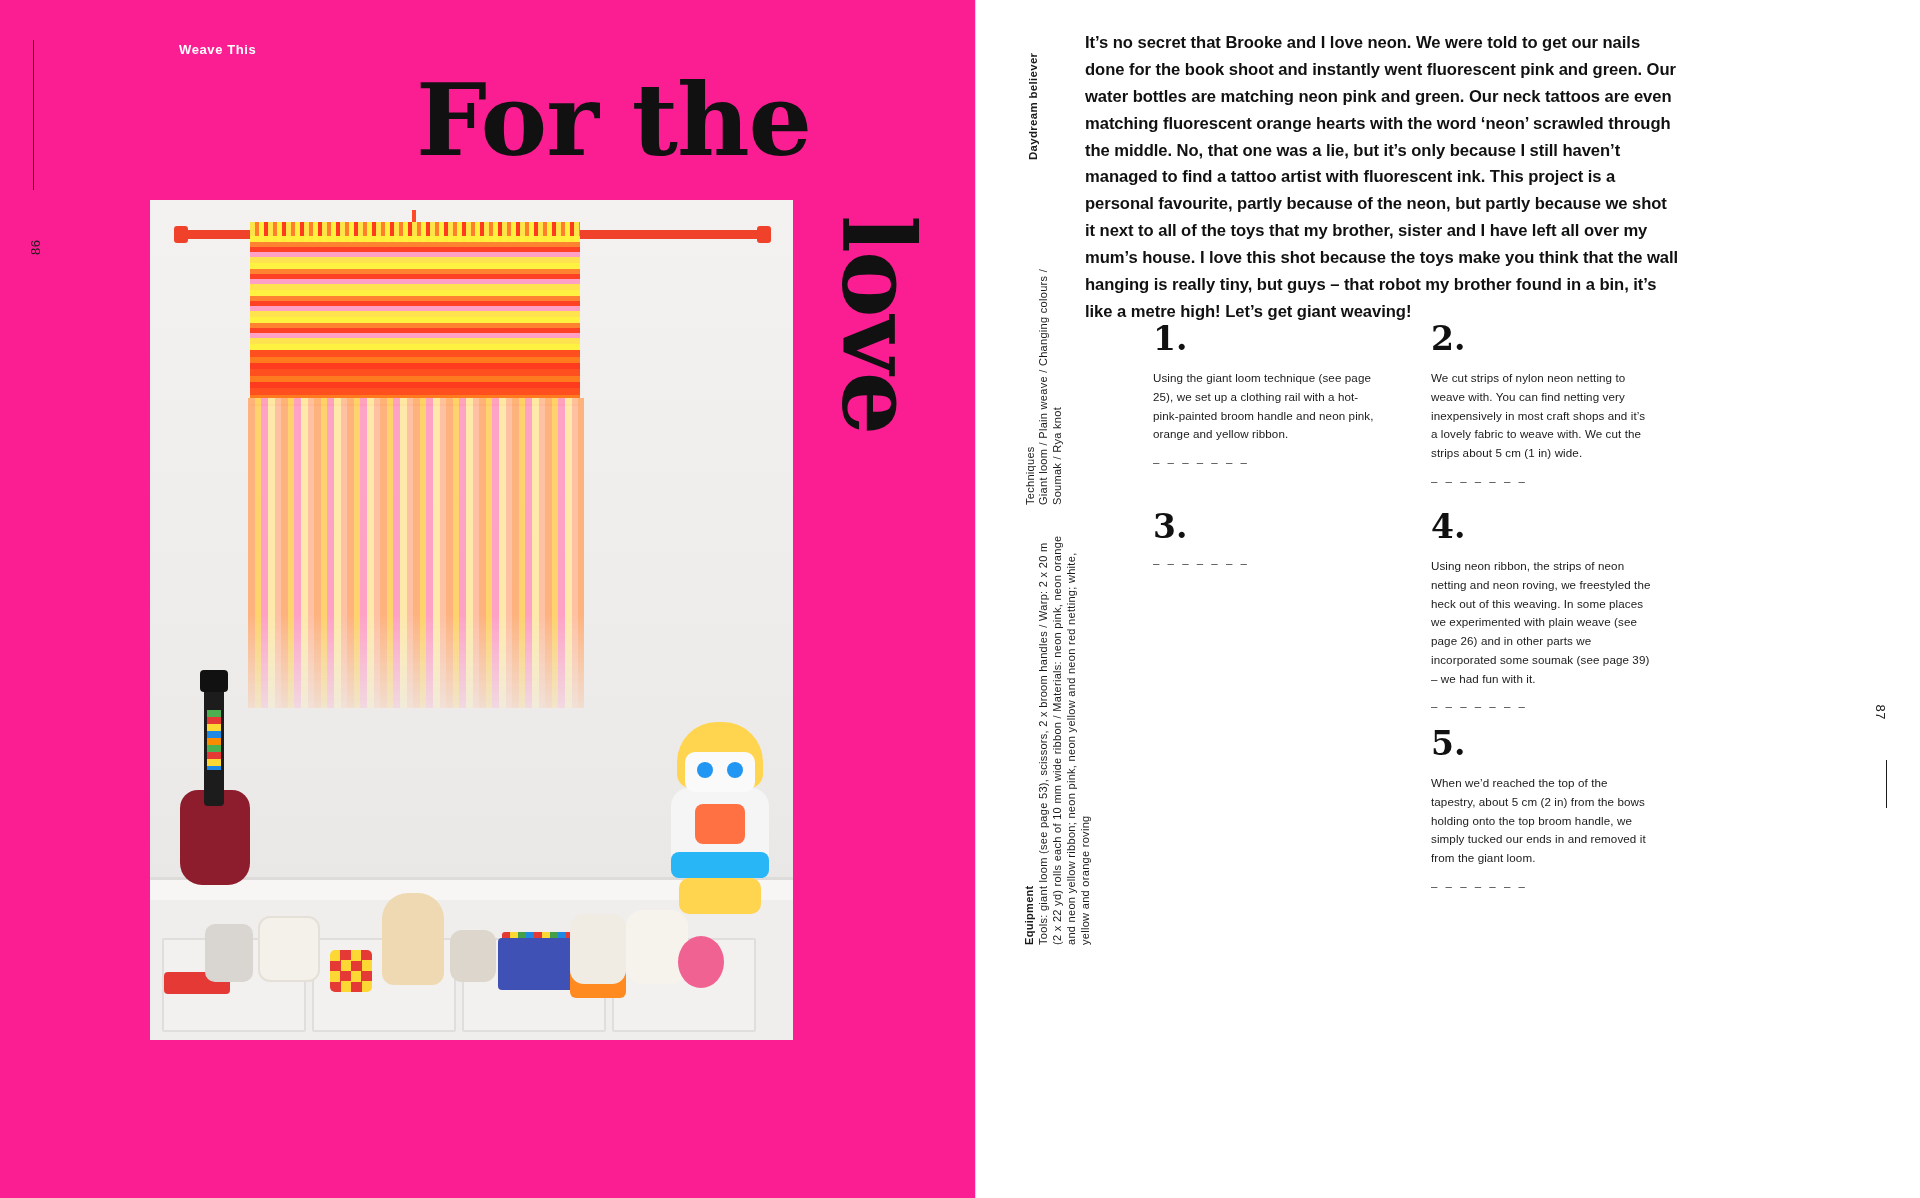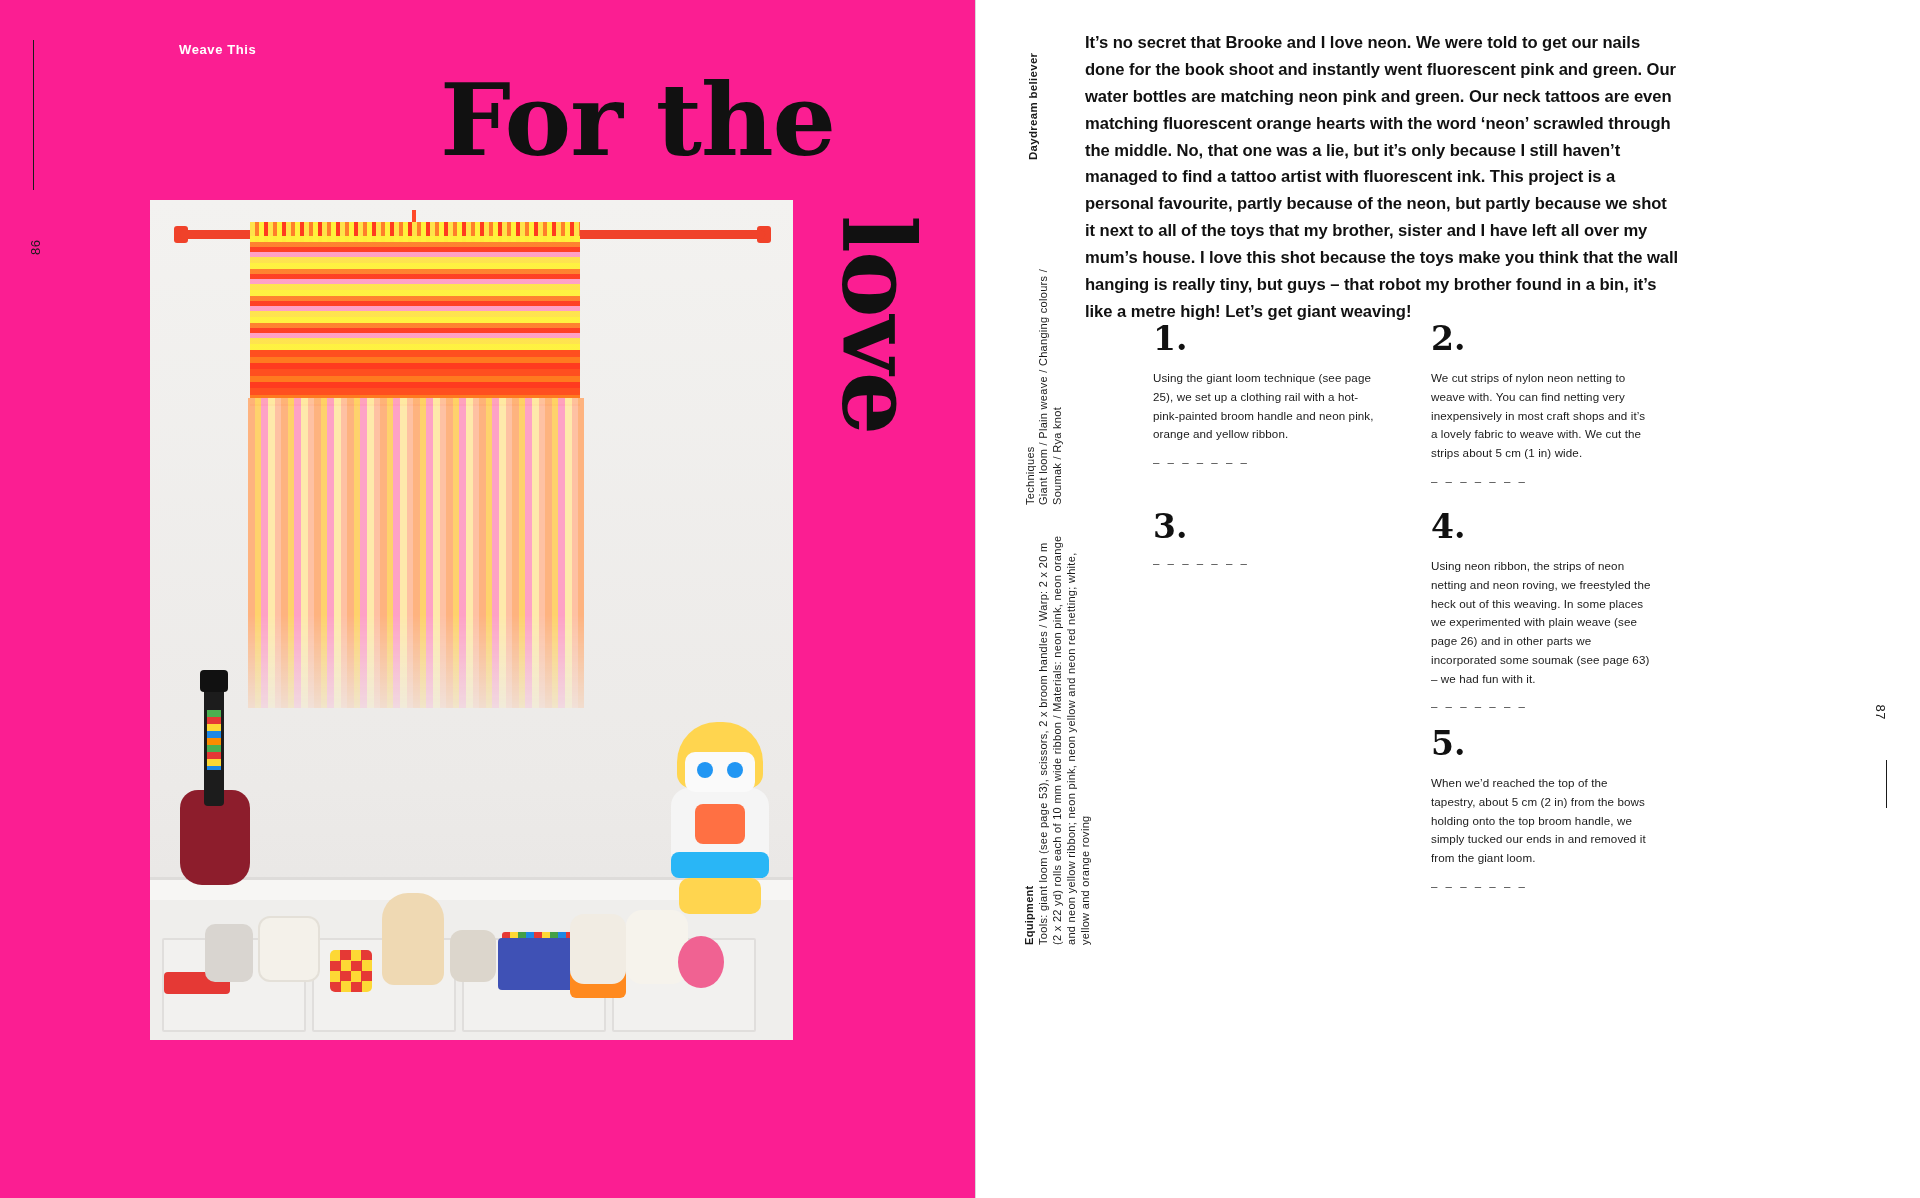--- a/index.html
+++ b/index.html
@@ -52,21 +52,21 @@
     position: absolute;
     left: 33px;
     top: 40px;
     width: 1px;
     height: 150px;
     background: #1a1a1a;
   }
 
   .title-for-the {
     position: absolute;
-    left: 440px;
+    left: 416px;
     top: 70px;
     font-family: "DejaVu Serif", serif;
     font-size: 100px;
     font-weight: bold;
     color: #111111;
     letter-spacing: -1px;
     line-height: 1;
   }
   .title-love {
     position: absolute;
@@ -438,21 +438,21 @@
         <div class="dashes">– – – – – – –</div>
       </div>
 
       <div class="step step3">
         <div class="step-num">3.</div>
         <div class="dashes">– – – – – – –</div>
       </div>
 
       <div class="step step4">
         <div class="step-num">4.</div>
-        <div class="step-body">Using neon ribbon, the strips of neon netting and neon roving, we freestyled the heck out of this weaving. In some places we experimented with plain weave (see page 26) and in other parts we incorporated some soumak (see page 63) – we had fun with it.</div>
+        <div class="step-body">Using neon ribbon, the strips of neon netting and neon roving, we freestyled the heck out of this weaving. In some places we experimented with plain weave (see page 26) and in other parts we incorporated some soumak (see page 39) – we had fun with it.</div>
         <div class="dashes">– – – – – – –</div>
       </div>
 
       <div class="step step5">
         <div class="step-num">5.</div>
         <div class="step-body">When we’d reached the top of the tapestry, about 5 cm (2 in) from the bows holding onto the top broom handle, we simply tucked our ends in and removed it from the giant loom.</div>
         <div class="dashes">– – – – – – –</div>
       </div>
 
     </div>

